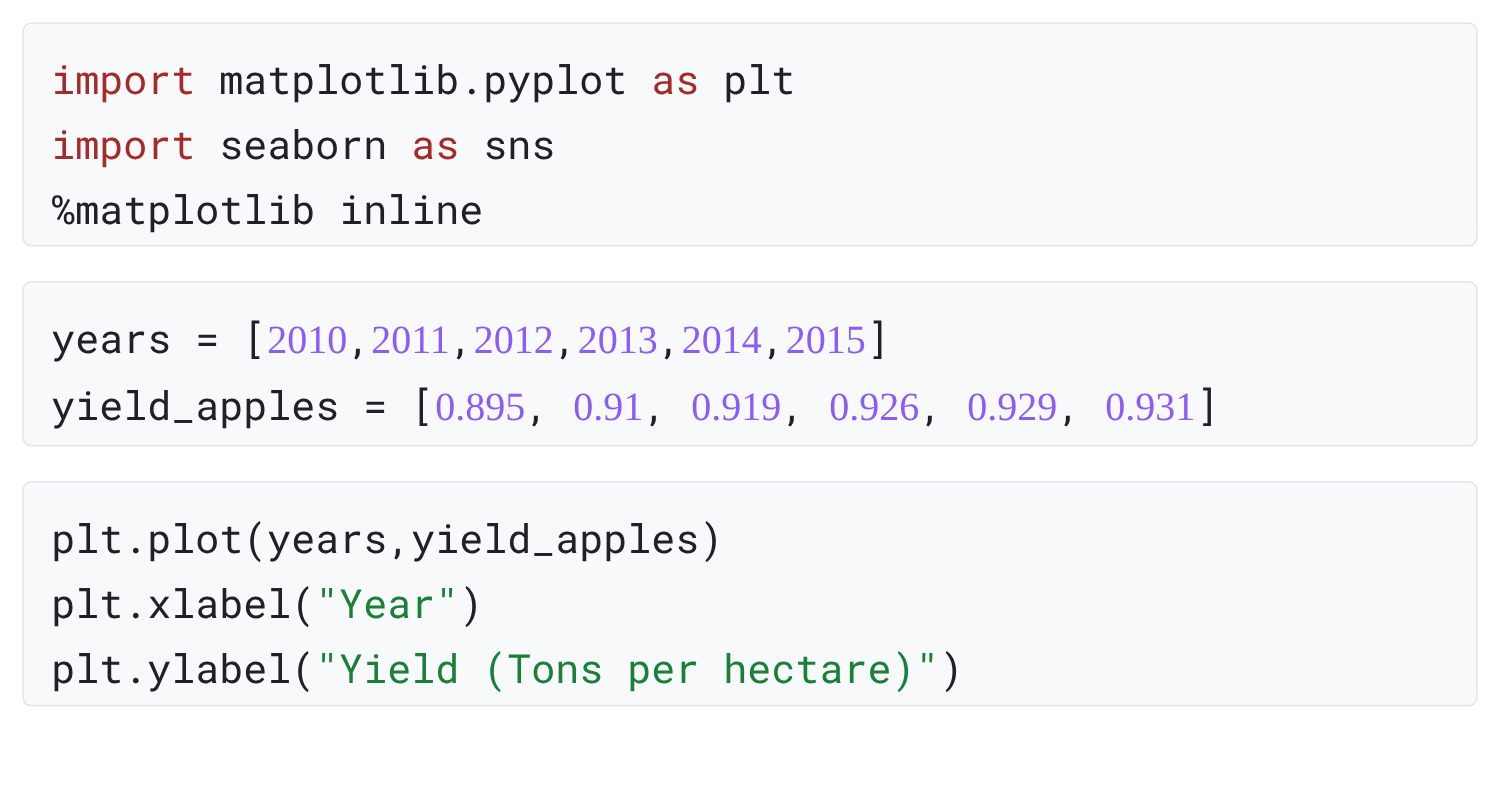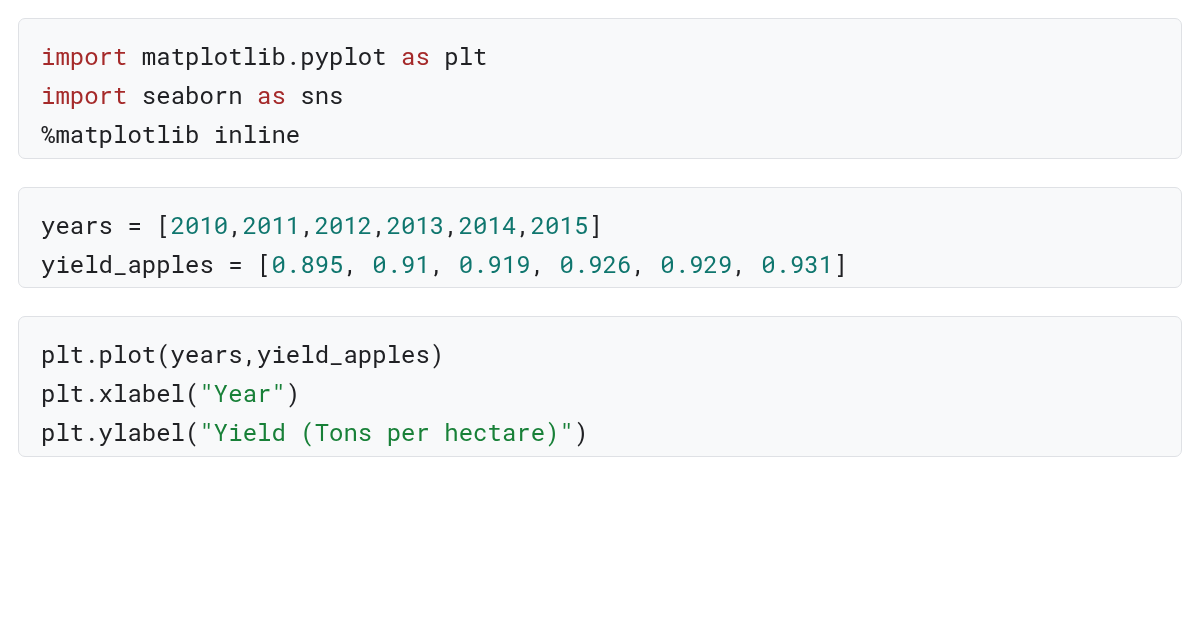--- a/index.html
+++ b/index.html
@@ -7,30 +7,30 @@
     padding: 18px;
     background: #ffffff;
     font-family: "Roboto Mono", "SFMono-Regular", Consolas, "Liberation Mono", Menlo, monospace;
   }
   .cell {
     background: #f8f9fa;
     border: 1px solid #dfe1e5;
     border-radius: 7px;
     padding: 18px 22px 4px 22px;
     margin-bottom: 28px;
-    font-size: 24px;
+    font-size: 32px;
     line-height: 1.62;
     white-space: pre;
     color: #202124;
     overflow-x: auto;
   }
   .cell:last-child { margin-bottom: 16px; }
   .kw  { color: #a52a2a; }  
   .mod { color: #202124; }  
-  .num { color: #0f766e; }  
+  .num { color: #8b5cf6; font-family: Liberation Serif, serif; }  
   .str { color: #188038; }  
   .op  { color: #202124; }  
   .magic { color: #202124; }
 </style>
 </head>
 <body>
 
 <div id="cells-container">
     <div class="cell"><span class="kw">import</span><span class="op"> </span><span class="mod">matplotlib.pyplot</span><span class="op"> </span><span class="kw">as</span><span class="op"> </span><span class="mod">plt</span>
 <span class="kw">import</span><span class="op"> </span><span class="mod">seaborn</span><span class="op"> </span><span class="kw">as</span><span class="op"> </span><span class="mod">sns</span>

